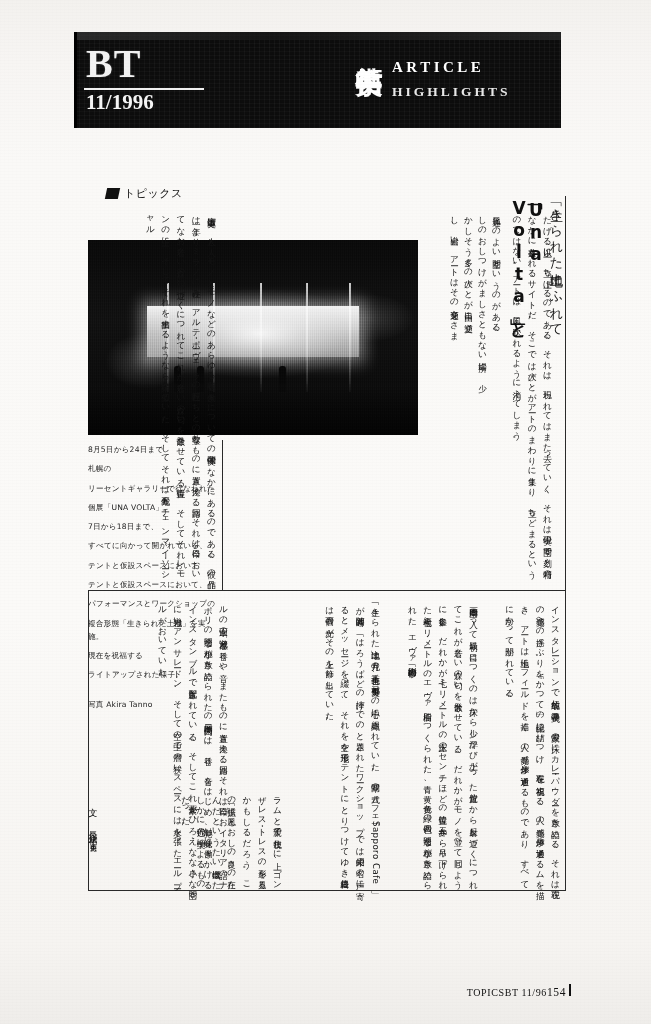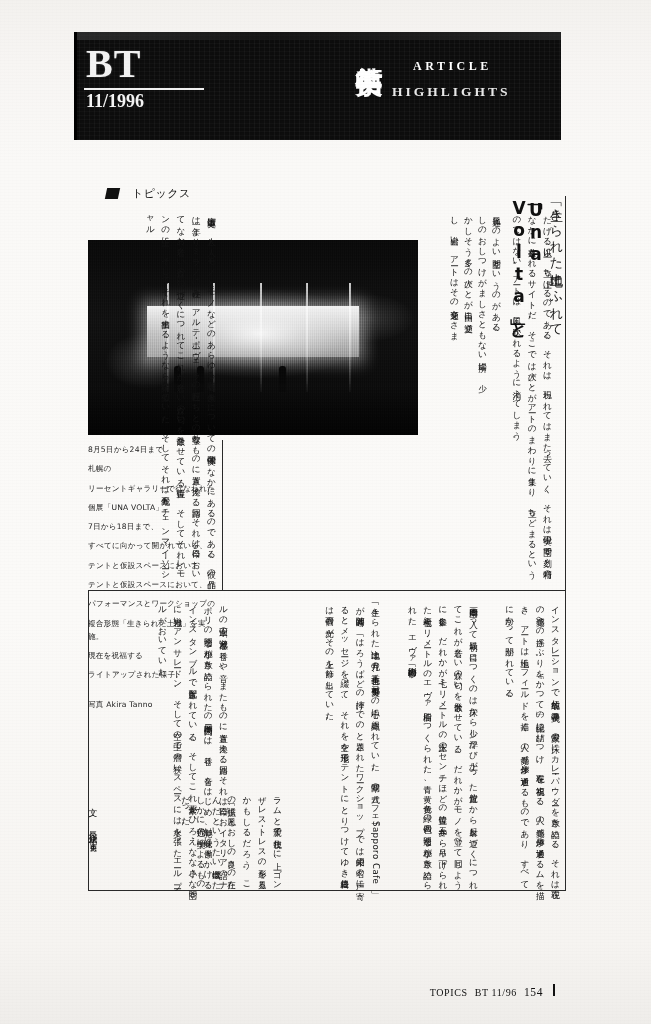--- a/index.html
+++ b/index.html
@@ -33,21 +33,21 @@
     pointer-events: none;
     opacity: .5;
   }
 
   
   #masthead {
     position: absolute;
     left: 74px;
     top: 32px;
     width: 487px;
-    height: 108px;
+    height: 96px;
     background: #0d0d0d;
     overflow: hidden;
   }
   #masthead .grain {
     position: absolute;
     inset: 0;
     background-image:
       repeating-linear-gradient(90deg, rgba(255,255,255,0.05) 0 1px, rgba(0,0,0,0) 1px 5px),
       repeating-linear-gradient(0deg, rgba(255,255,255,0.035) 0 1px, rgba(0,0,0,0) 1px 4px);
     opacity: .7;
@@ -71,21 +71,21 @@
     letter-spacing: 1px;
     line-height: 1;
     text-shadow: 0 0 2px rgba(255,255,255,.25);
   }
   .bt-date {
     position: absolute;
     left: 12px;
     top: 60px;
     color: #f5f5f5;
     font-family: "Liberation Serif", serif;
-    font-size: 18px;
+    font-size: 21px;
     font-weight: 700;
     letter-spacing: 0px;
     line-height: 1;
   }
   .bt-rule {
     position: absolute;
     left: 10px;
     top: 56px;
     width: 120px;
     height: 2px;
@@ -107,23 +107,22 @@
   }
   .ah-line1, .ah-line2 {
     position: absolute;
     left: 318px;
     color: #ffffff;
     font-family: "Liberation Serif", serif;
     letter-spacing: 3.5px;
   }
   .ah-line1 {
     top: 27px;
-    font-size: 12px;
-    font-weight: 700;
-    margin-left: 21px;
+    font-size: 15px;
+    font-weight: 700;
   }
   .ah-line2 {
     top: 52px;
     font-size: 13.5px;
     font-weight: 700;
     letter-spacing: 3px;
     color: #e9e9e9;
   }
   .mast-left-edge {
     position: absolute;
@@ -132,21 +131,21 @@
     background: #000;
   }
 
   
   #topics-label {
     position: absolute;
     left: 74px;
     top: 186px;
     display: flex;
     align-items: center;
-    gap: 13px;
+    gap: 5px;
     padding-left: 32px;
   }
   #topics-label .marker {
     width: 13px;
     height: 11px;
     background: #111;
     display: inline-block;
     transform: skewX(-12deg);
   }
   #topics-label .txt {
@@ -300,25 +299,25 @@
     color: #111;
   }
   #author .role {
     font-size: 7px;
     letter-spacing: 1px;
   }
 
   
   #footer {
     position: absolute;
-    right: 96px;
+    right: 80px;
     bottom: 26px;
     display: flex;
     align-items: baseline;
-    gap: 7px;
+    gap: 0;
     font-family: "Liberation Serif", serif;
     font-size: 10px;
     color: #111;
     letter-spacing: .6px;
   }
   #footer .pageno {
     font-weight: 400;
     font-size: 11.5px;
   }
   #footer .bar {

